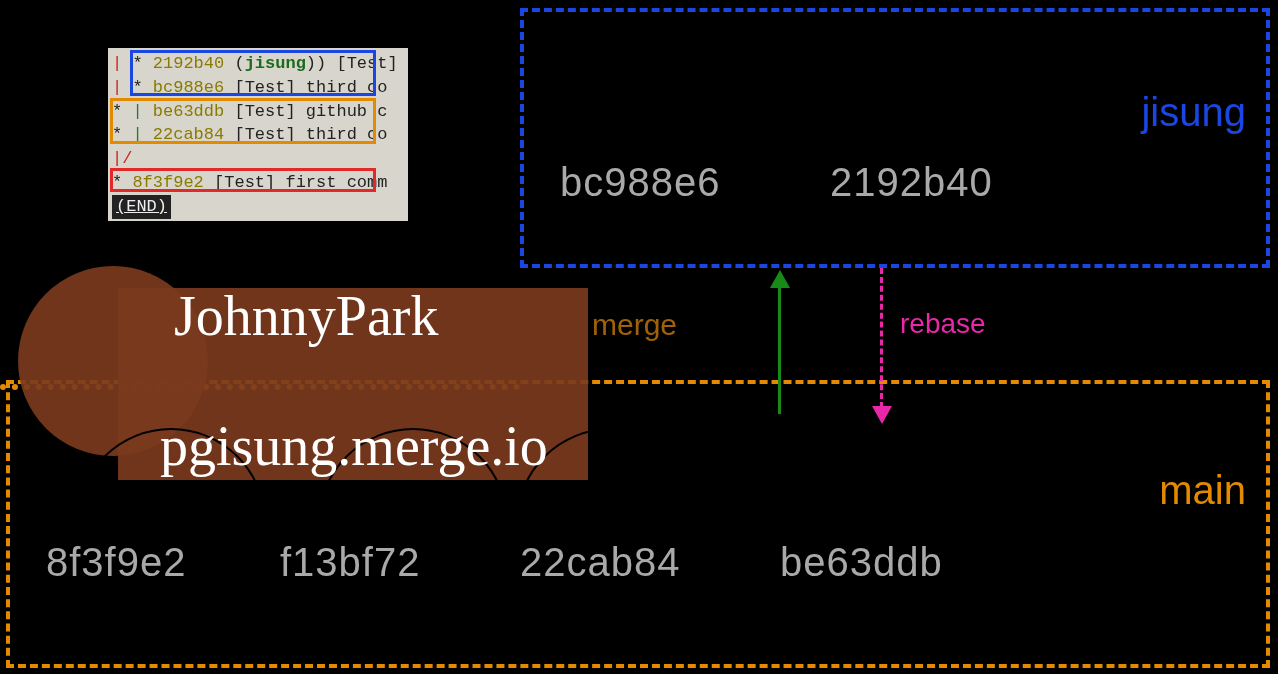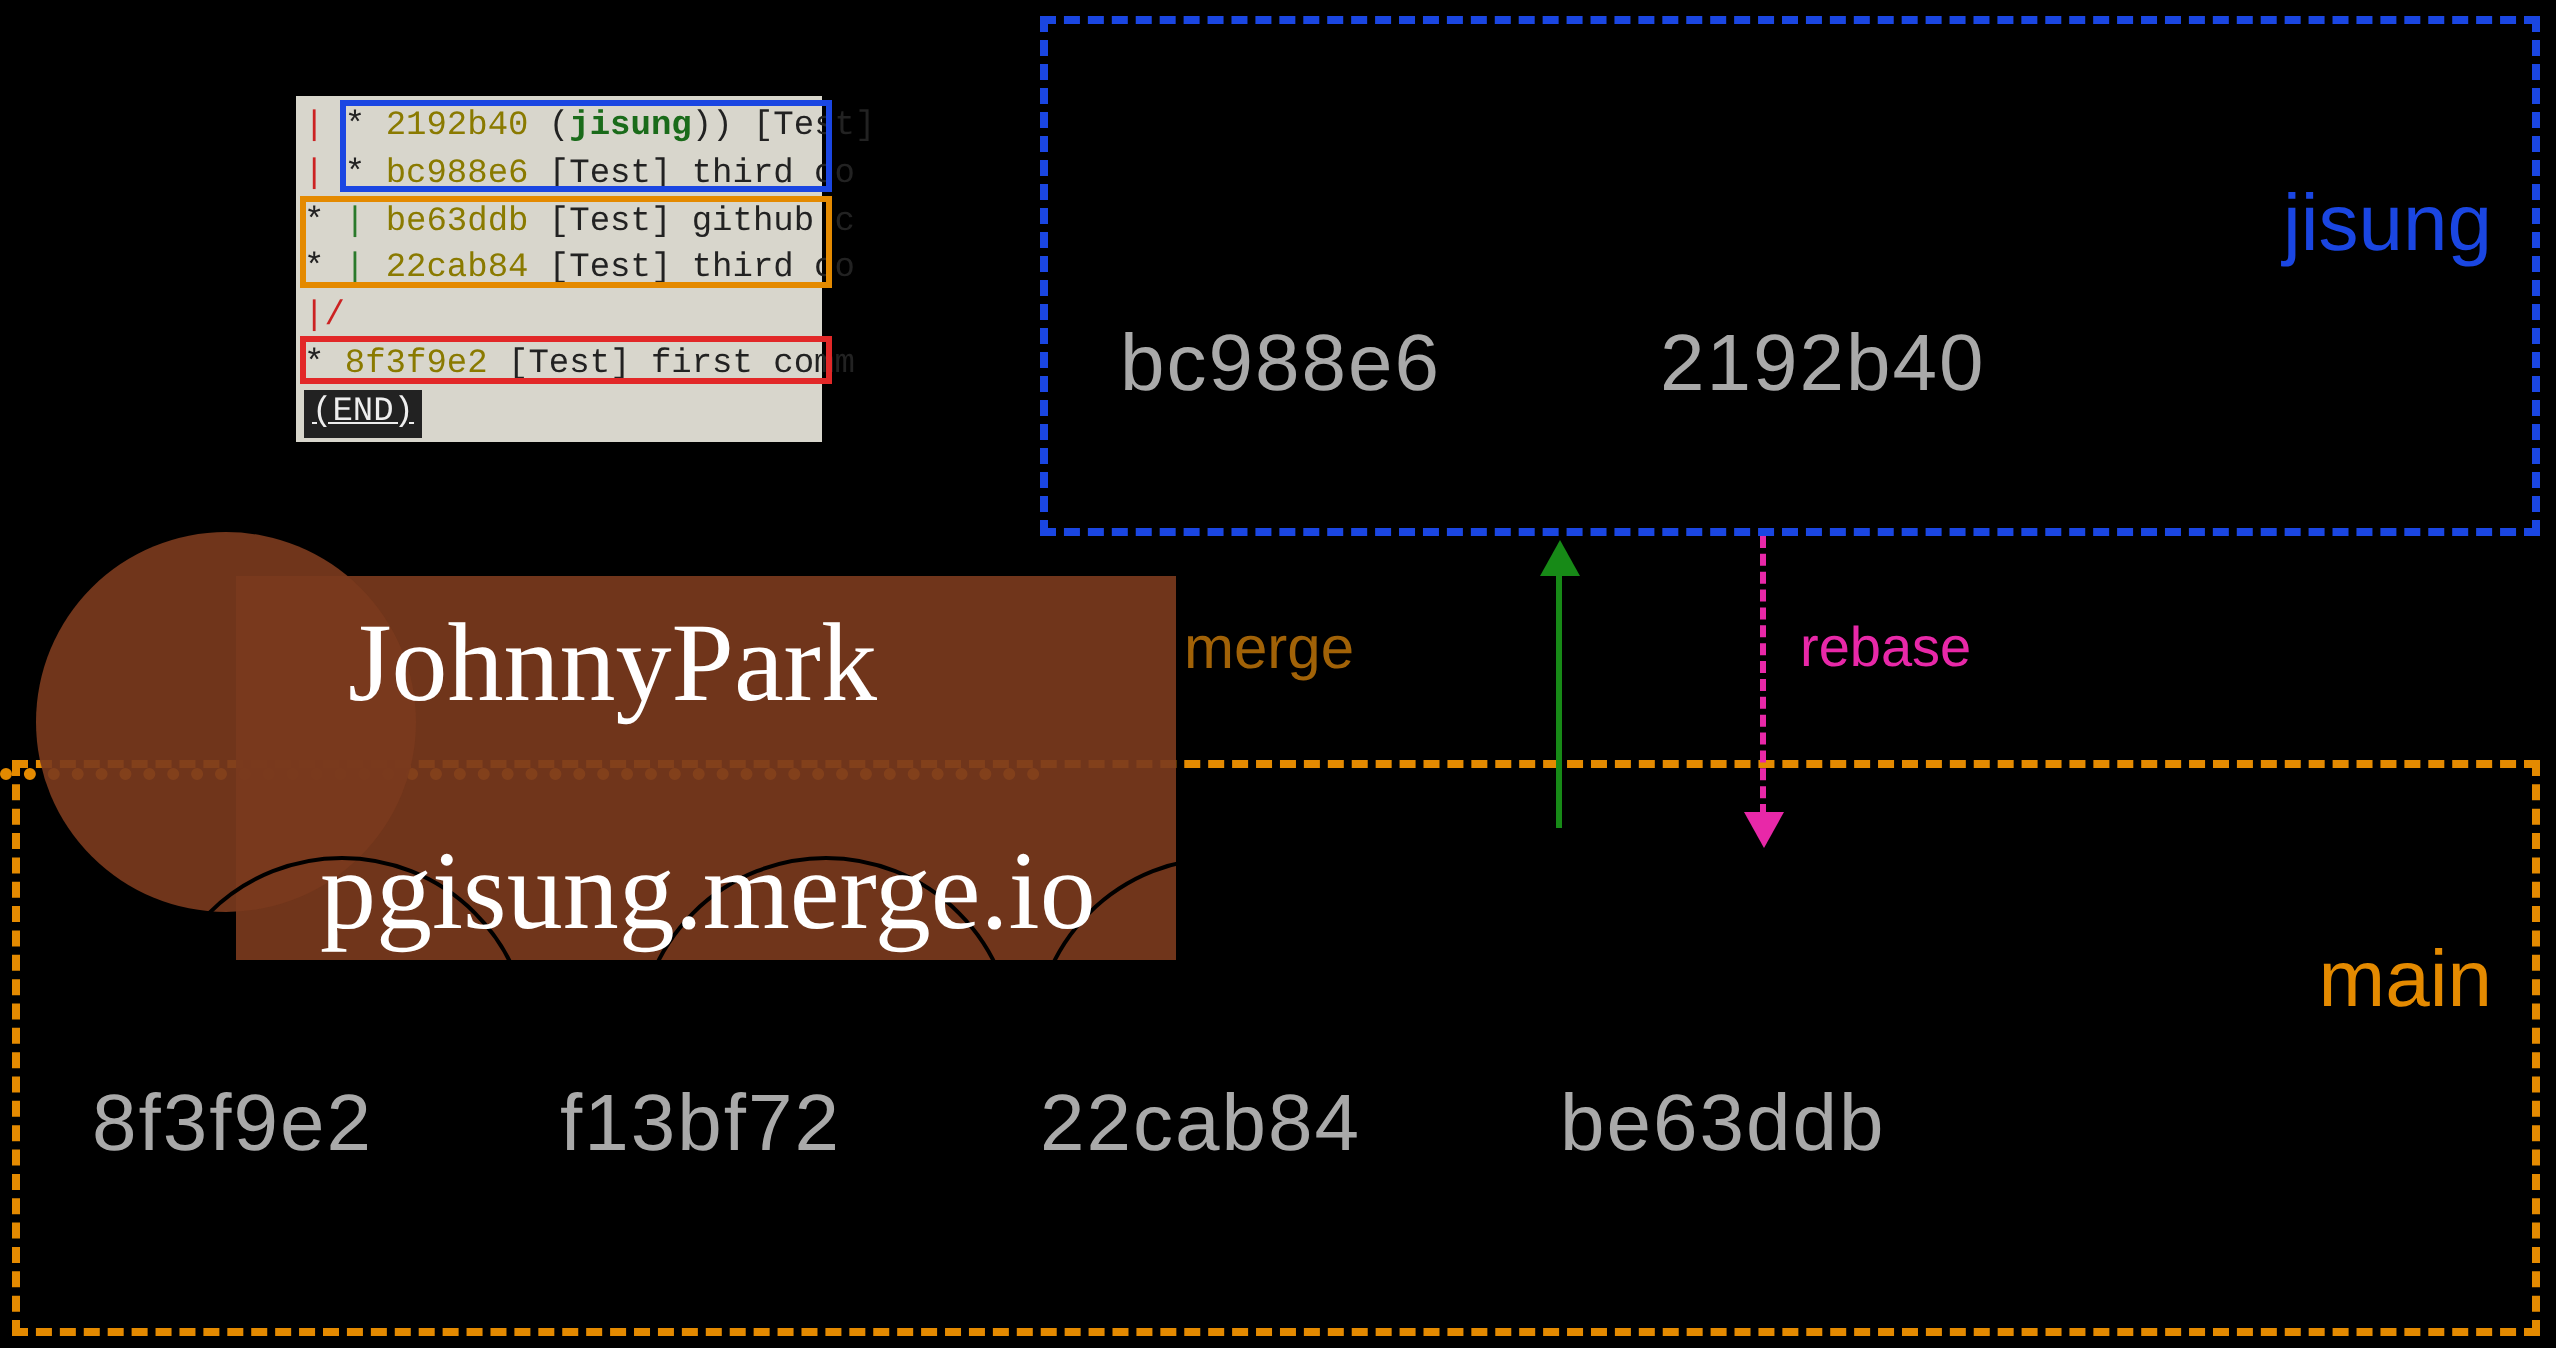--- a/index.html
+++ b/index.html
@@ -8,28 +8,27 @@
     height: 674px;
     background: #000;
     position: relative;
     font-family: Arial, sans-serif;
     overflow: hidden;
   }
   .terminal {
     position: absolute;
     left: 108px;
     top: 48px;
-    width: 263px;
+    width: 300px;
     background: #d8d6cc;
     font-family: "Courier New", monospace;
     font-size: 17px;
     line-height: 1.4;
     padding: 4px 4px 2px 4px;
     color: #222;
-    margin-left: 40px;
   }
   .terminal .row { white-space: pre; position: relative; }
   .terminal .hash { color: #8a7a00; }
   .terminal .branch-s { color: #1a6b1a; font-weight: bold; }
   .terminal .origin { color: #b81818; font-weight: bold; }
   .terminal .pipe-red { color: #c22; }
   .terminal .pipe-green { color: #2a7a2a; }
   .terminal .end { background: #222; color: #eee; padding: 0 4px; display: inline-block; text-decoration: underline; }
   .box-blue {
     position: absolute;
@@ -161,21 +160,21 @@
     left: 118px;
     top: 288px;
     width: 470px;
     height: 192px;
     background: #7a3a1d;
     opacity: 0.92;
   }
   .wm-text1 {
     position: absolute;
     left: 174px;
-    top: 300px;
+    top: 284px;
     font-family: "Brush Script MT", cursive;
     font-size: 56px;
     color: #fff;
   }
   .wm-text2 {
     position: absolute;
     left: 160px;
     top: 414px;
     font-family: "Brush Script MT", cursive;
     font-size: 56px;

